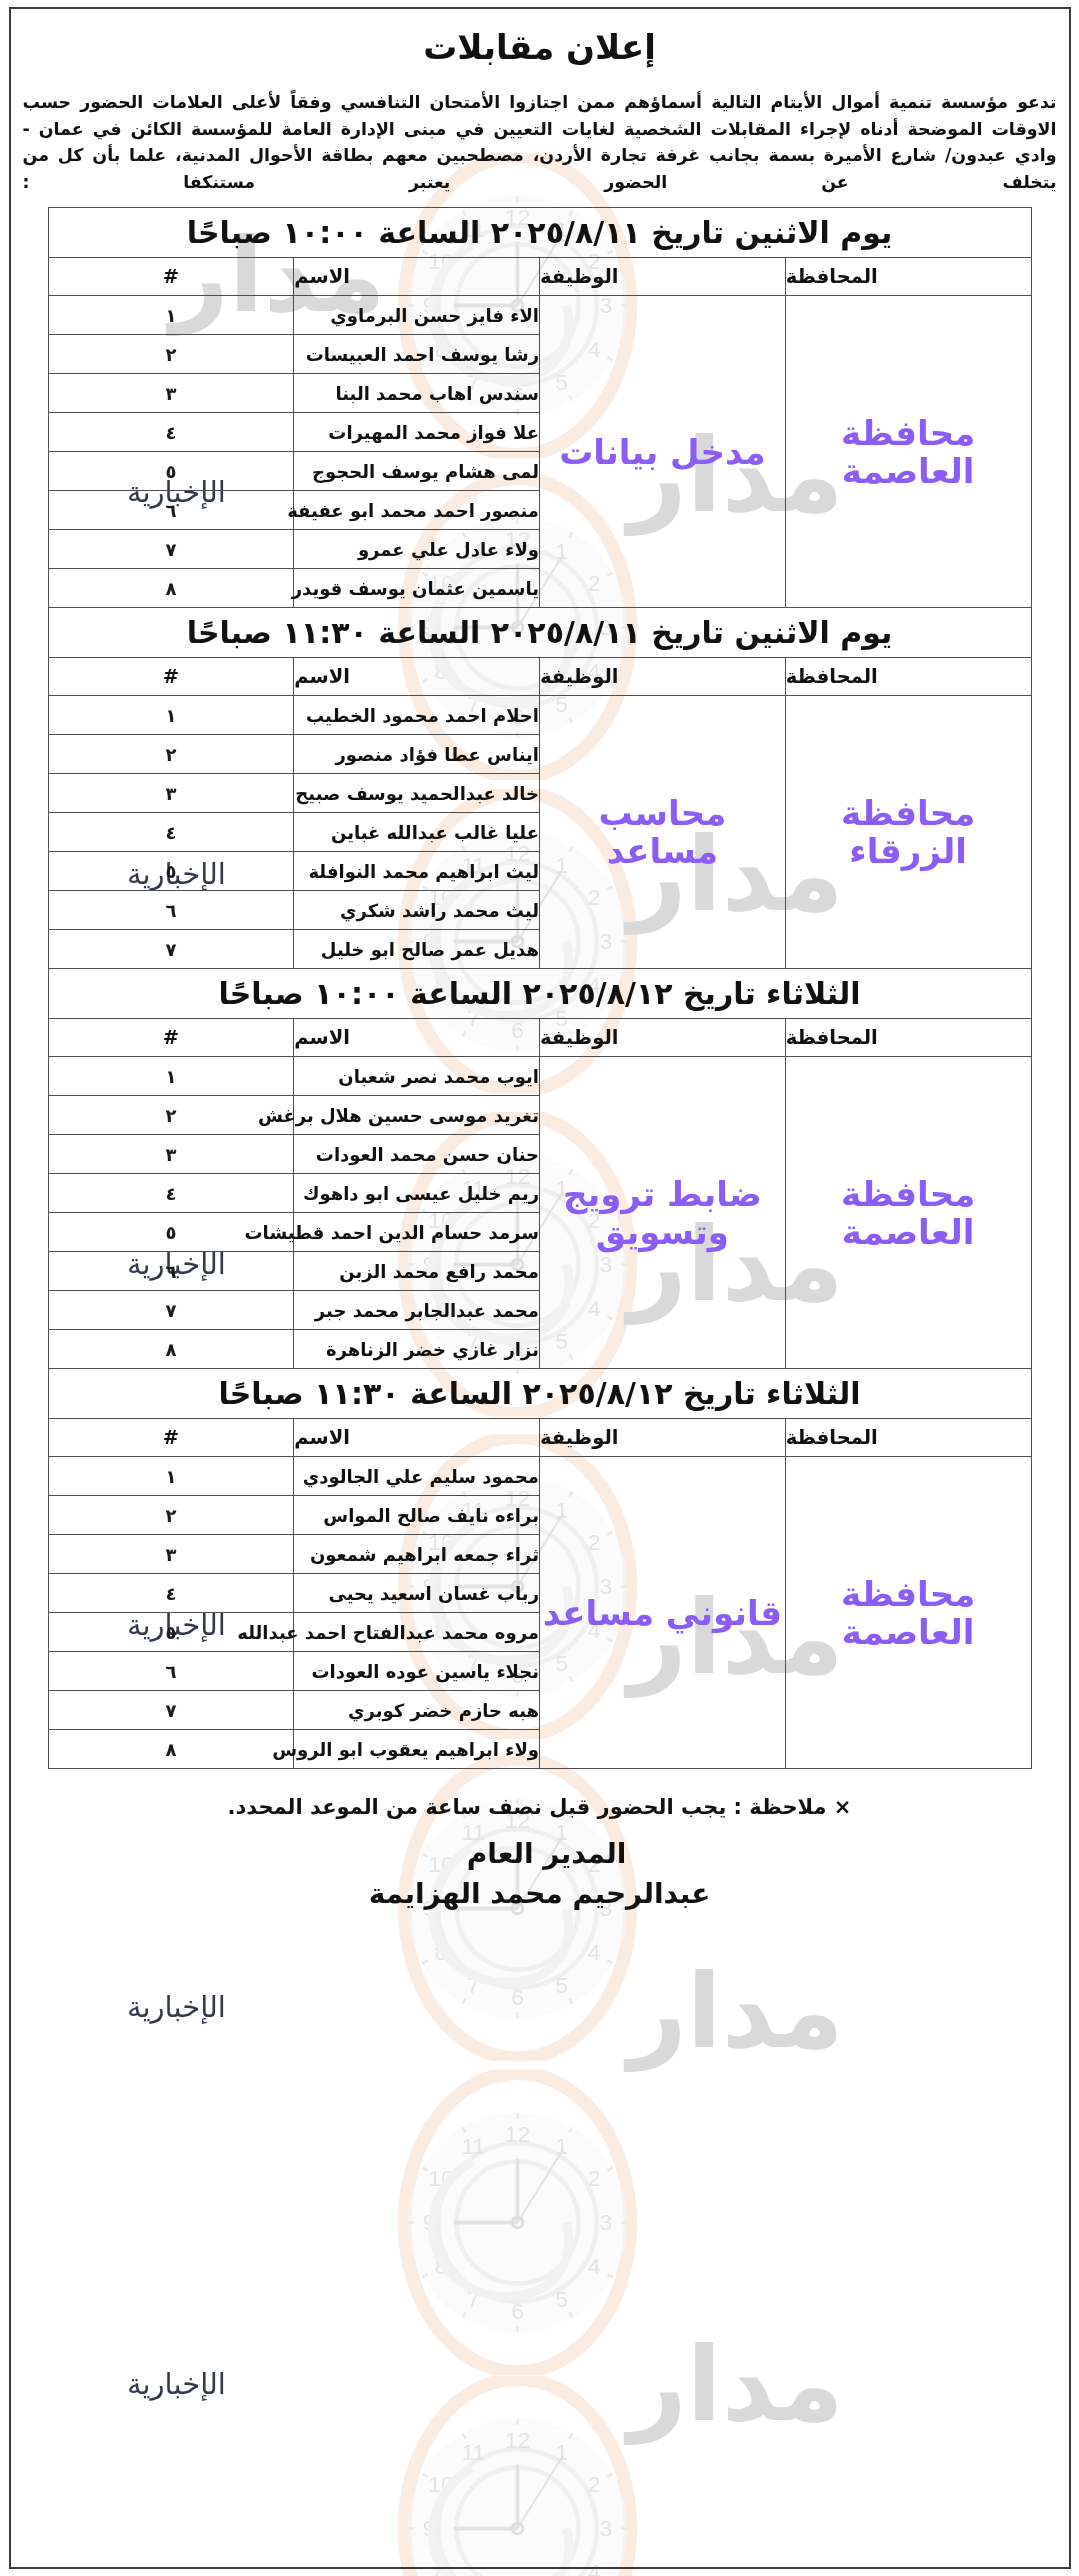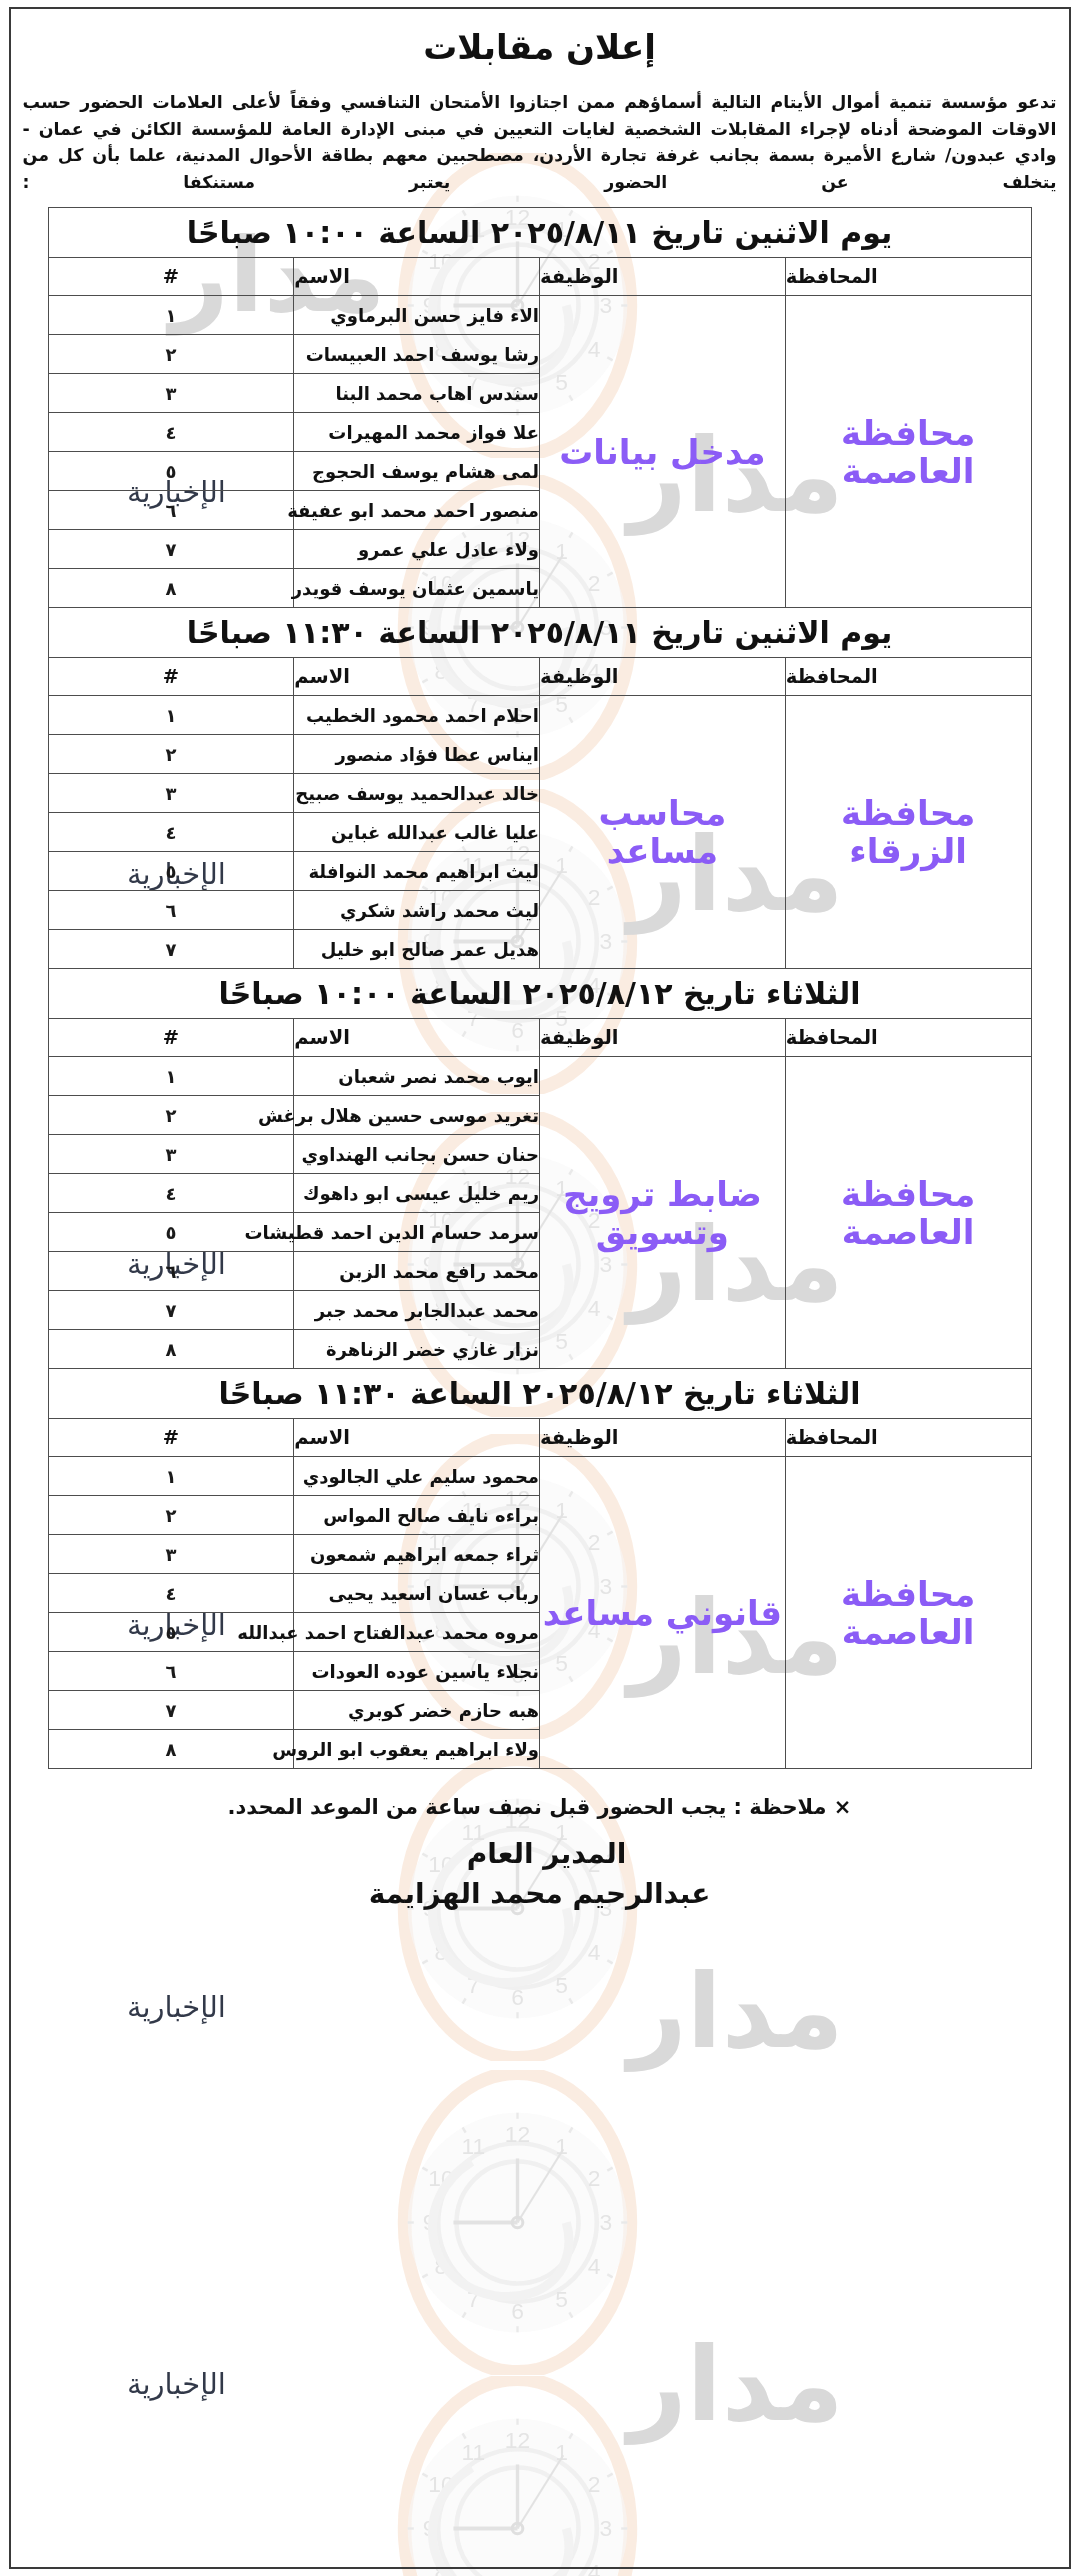--- a/index.html
+++ b/index.html
@@ -582,21 +582,21 @@
           <td class="c-gov" rowspan="8">محافظة العاصمة</td>
           <td class="c-job" rowspan="8">ضابط ترويج وتسويق</td>
           <td class="c-name">ايوب محمد نصر شعبان</td>
           <td class="c-num">١</td>
         </tr>
         <tr>
           <td class="c-name">تغريد موسى حسين هلال برغش</td>
           <td class="c-num">٢</td>
         </tr>
         <tr>
-          <td class="c-name">حنان حسن بجانب الهنداوي</td>
+          <td class="c-name">حنان حسن محمد العودات</td>
           <td class="c-num">٣</td>
         </tr>
         <tr>
           <td class="c-name">ريم خليل عيسى ابو داهوك</td>
           <td class="c-num">٤</td>
         </tr>
         <tr>
           <td class="c-name">سرمد حسام الدين احمد قطيشات</td>
           <td class="c-num">٥</td>
         </tr>

